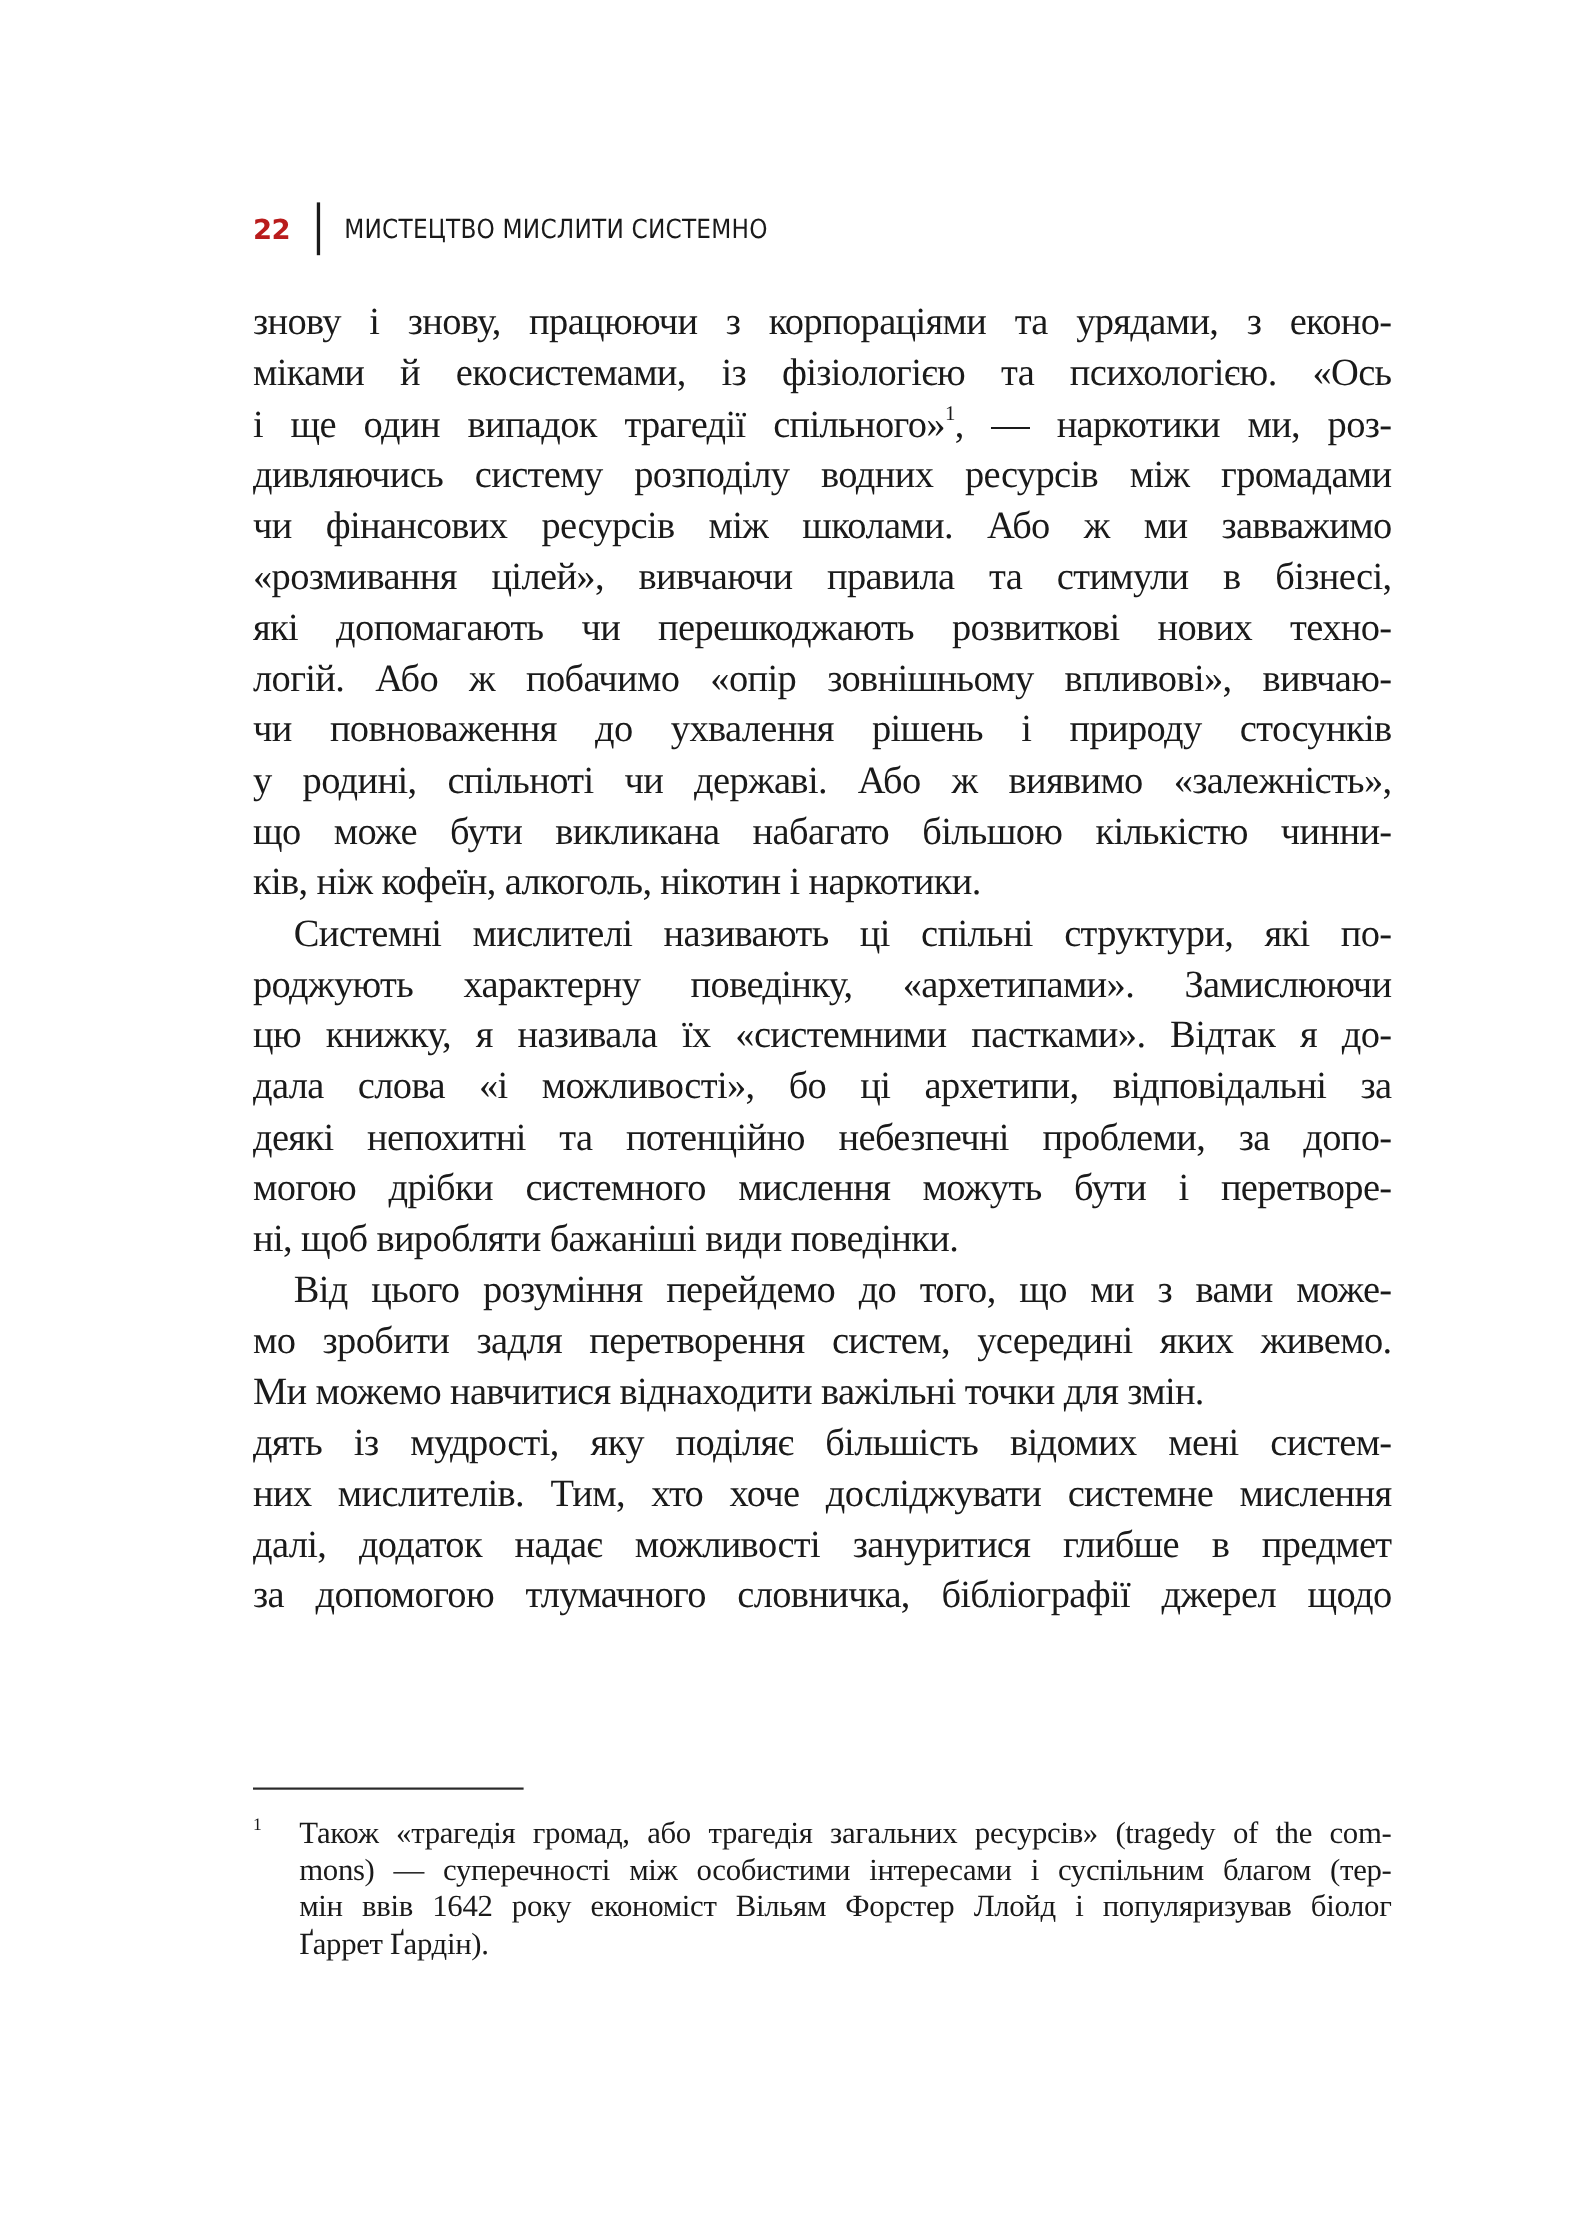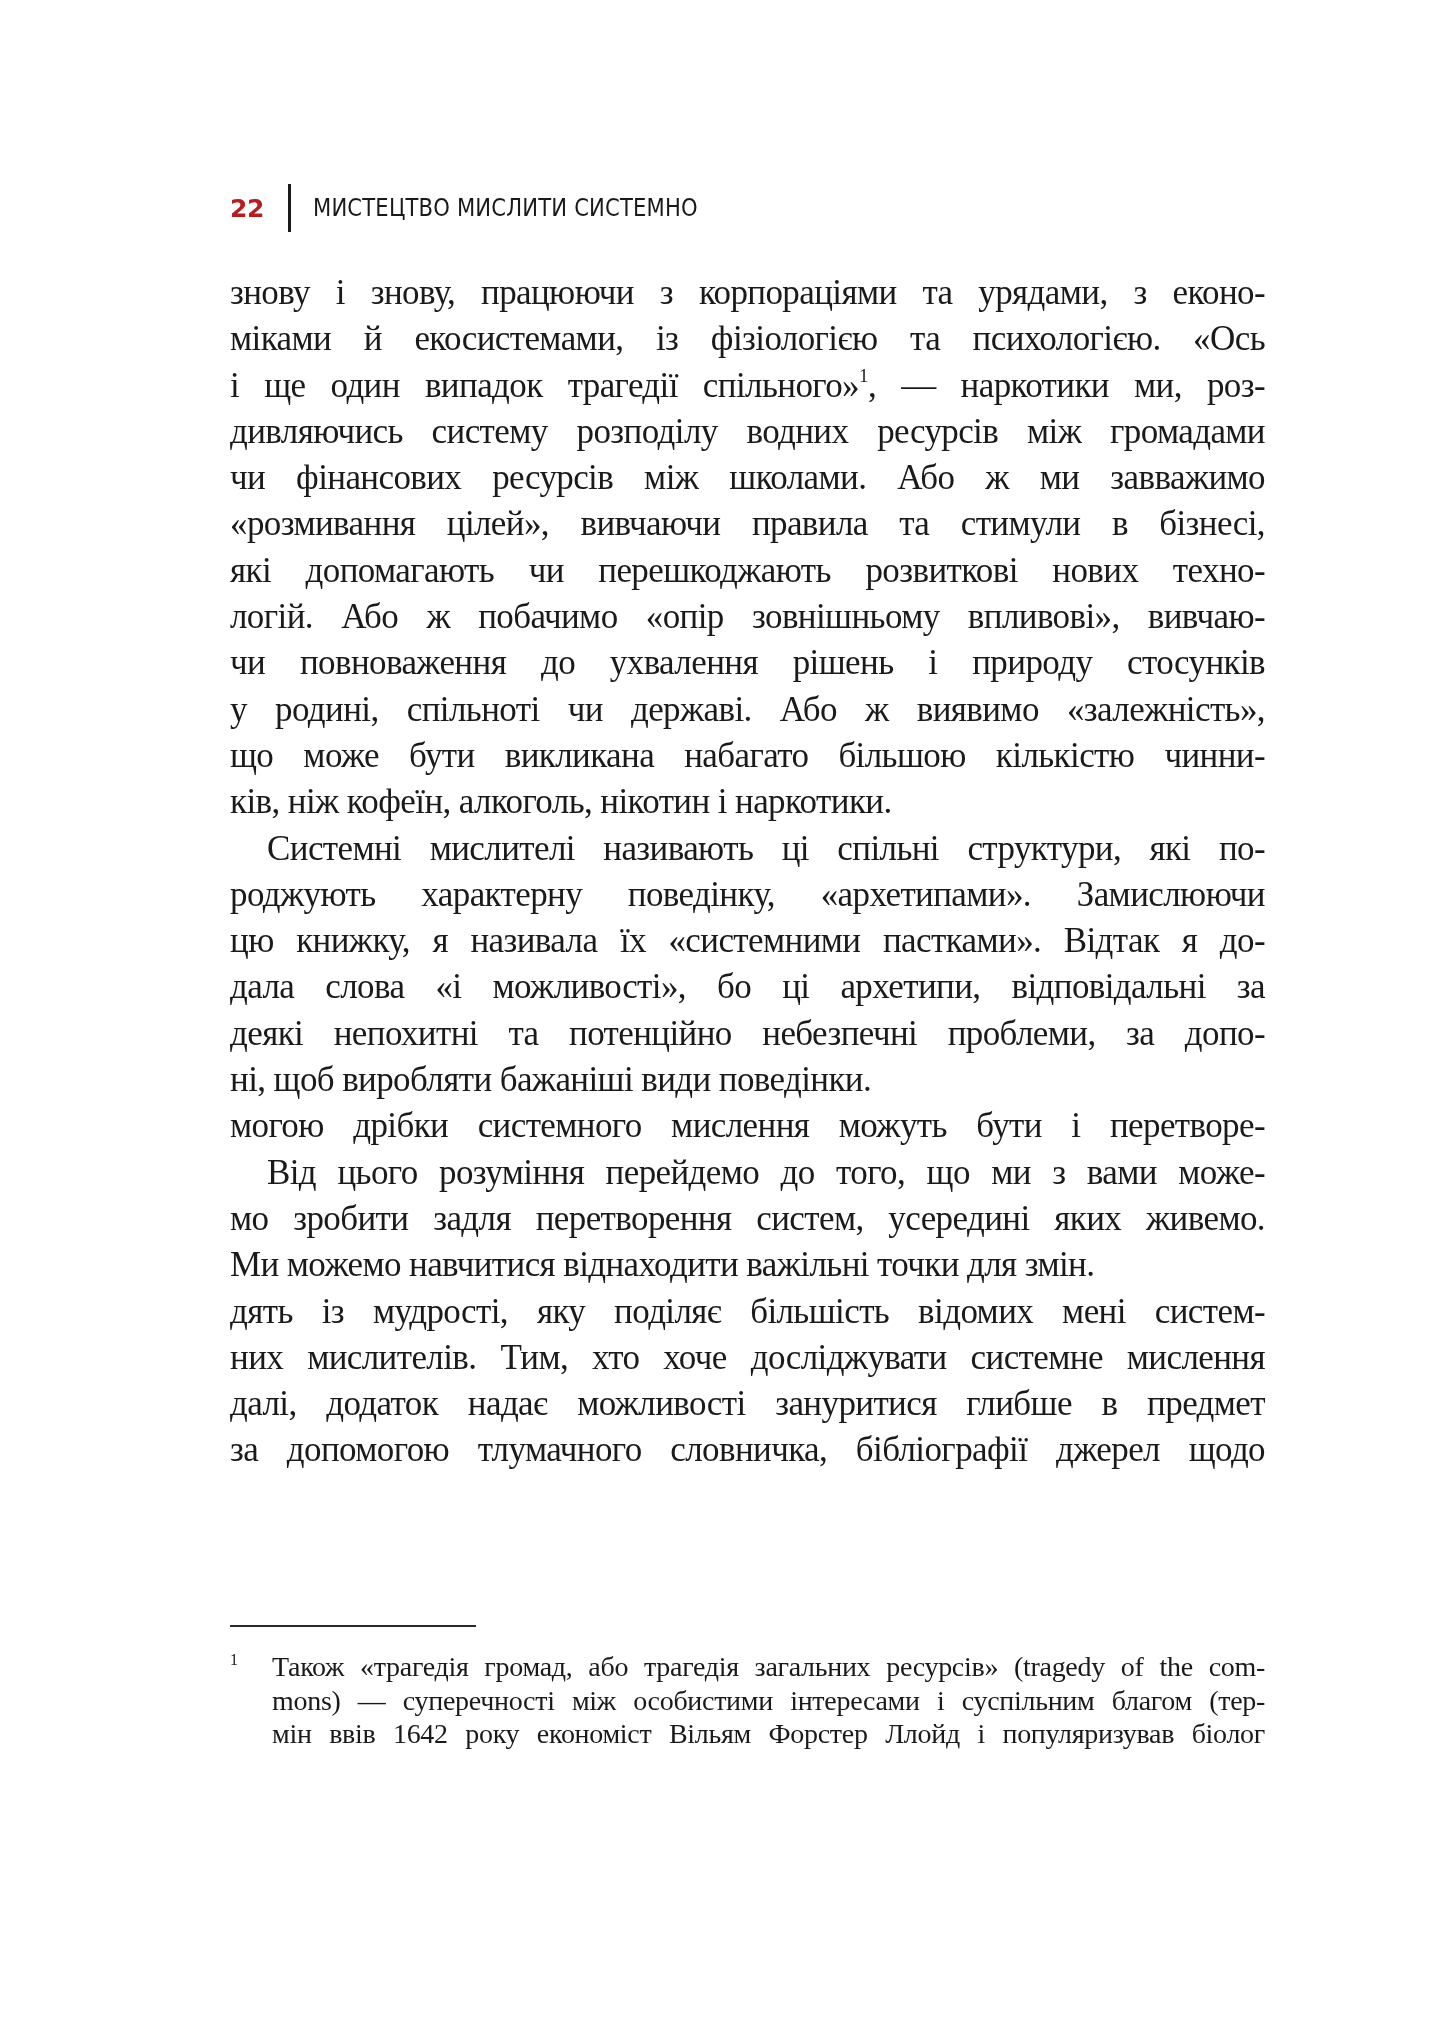--- a/index.html
+++ b/index.html
@@ -138,22 +138,22 @@
     <span class="line">що може бути викликана набагато більшою кількістю чинни-</span>
     <span class="line last">ків, ніж кофеїн, алкоголь, нікотин і наркотики.</span>
   </div>
 
   <div>
     <span class="line indent">Системні мислителі називають ці спільні структури, які по-</span>
     <span class="line">роджують характерну поведінку, «архетипами». Замислюючи</span>
     <span class="line">цю книжку, я називала їх «системними пастками». Відтак я до-</span>
     <span class="line">дала слова «і можливості», бо ці архетипи, відповідальні за</span>
     <span class="line">деякі непохитні та потенційно небезпечні проблеми, за допо-</span>
+    <span class="line">могою дрібки системного мислення можуть бути і перетворе-</span>
     <span class="line last">ні, щоб виробляти бажаніші види поведінки.</span>
-    <span class="line">могою дрібки системного мислення можуть бути і перетворе-</span>
   </div>
 
   <div>
     <span class="line indent">Від цього розуміння перейдемо до того, що ми з вами може-</span>
     <span class="line">мо зробити задля перетворення систем, усередині яких живемо.</span>
     <span class="line last">Ми можемо навчитися віднаходити важільні точки для змін.</span>
   </div>
 
   <div>
     <span class="line">дять із мудрості, яку поділяє більшість відомих мені систем-</span>
@@ -165,14 +165,15 @@
 </div>
 
 <div class="footnote-rule"></div>
 
 <div class="footnote">
   <span class="fn-marker">1</span>
   <div class="fn-body">
     <span class="fn-line">Також «трагедія громад, або трагедія загальних ресурсів» (tragedy of the com-</span>
     <span class="fn-line">mons) — суперечності між особистими інтересами і суспільним благом (тер-</span>
     <span class="fn-line">мін ввів 1642 року економіст Вільям Форстер Ллойд і популяризував біолог</span>
+    <span class="fn-line last">Ґаррет Ґардін).</span>
   </div>
 </div>
 
 </body></html>

